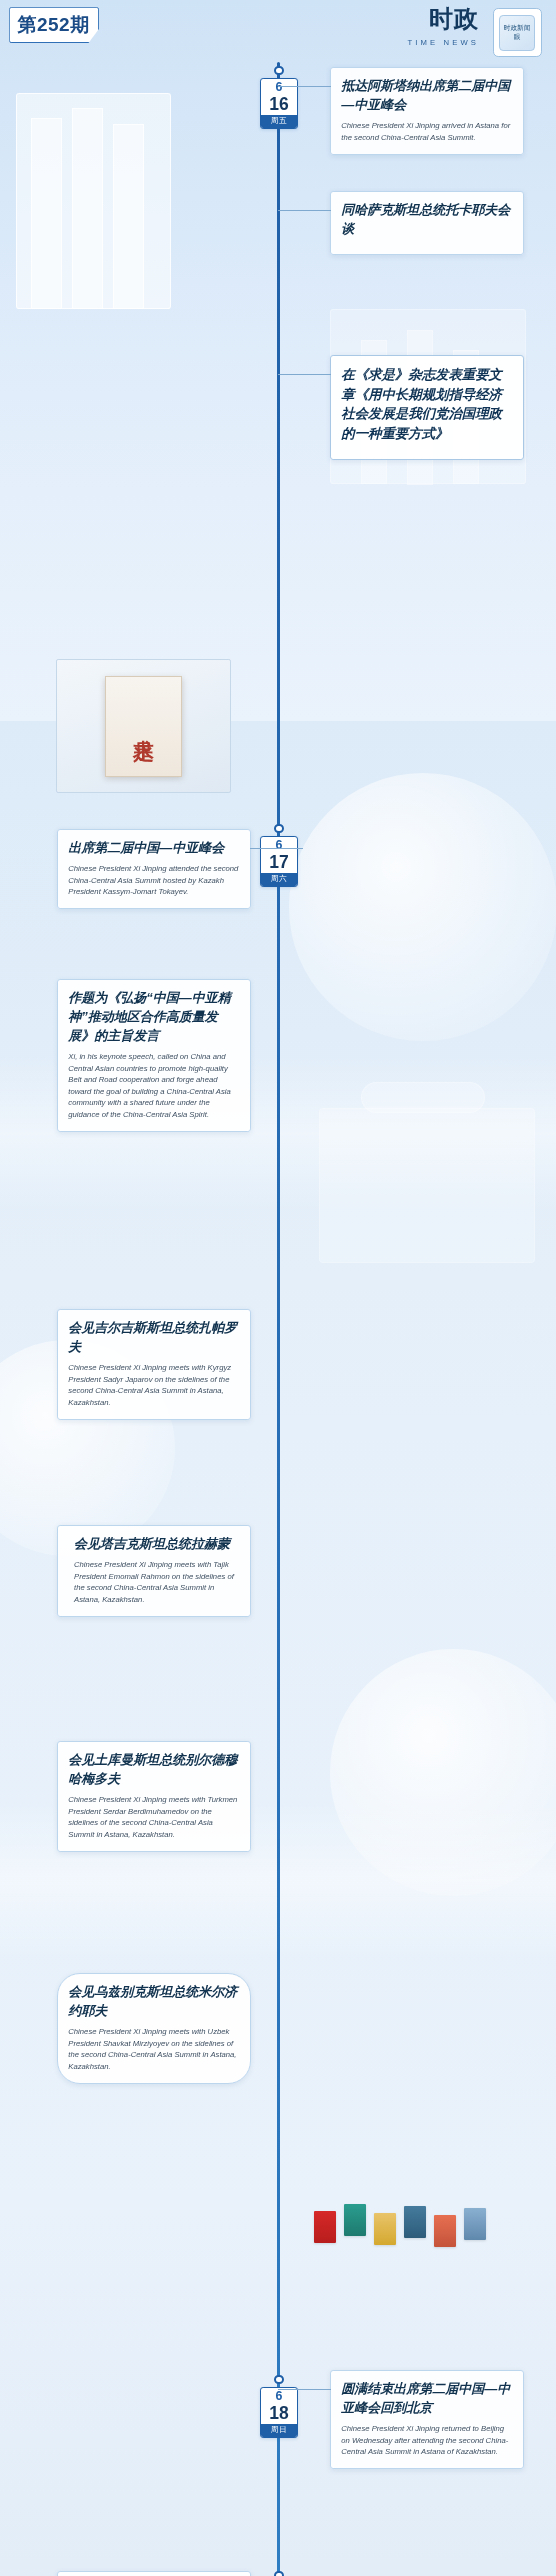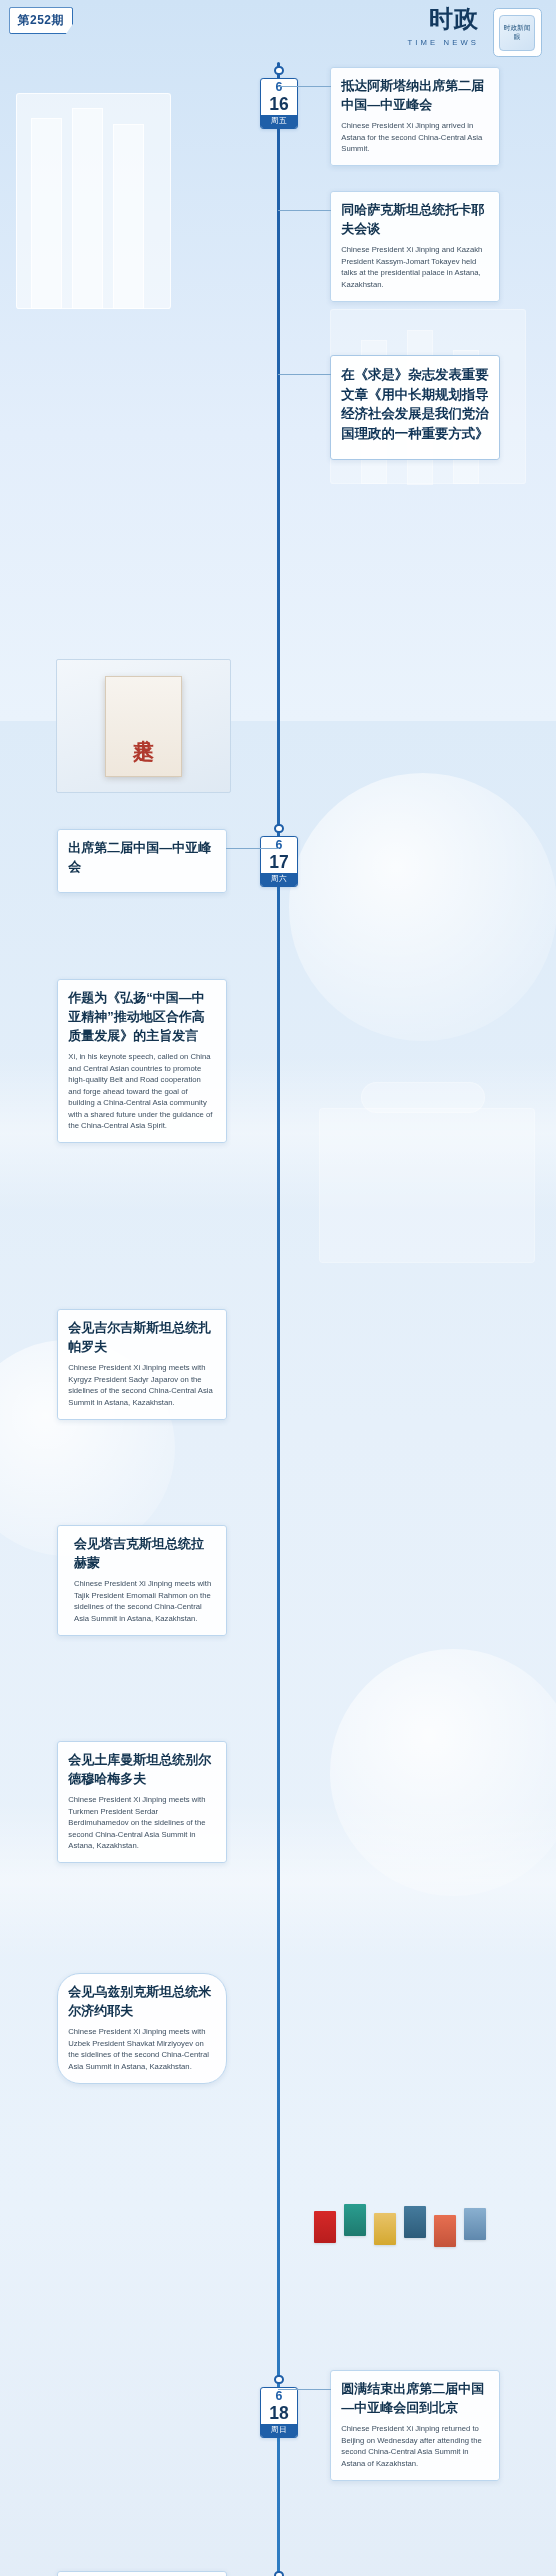--- a/index.html
+++ b/index.html
@@ -34,21 +34,21 @@
     background: linear-gradient(180deg, rgba(255,255,255,0) 0%, rgba(255,255,255,0.45) 50%, rgba(255,255,255,0) 100%);
   }
 
   
   .issue-badge {
     position: absolute; left: 9.3px; top: 7.2px;
     background: #ffffff;
     border: 1px solid #2f6fb5;
     border-radius: 2.1px;
     padding: 4.1px 8.2px 4.1px 7.2px;
-    font-size: 12px;
+    font-size: 19px;
     letter-spacing: 0.5px;
     color: #1c4c87;
     font-weight: bold;
     clip-path: polygon(0 0, 100% 0, 100% 60%, 88% 100%, 0 100%);
   }
   .logo-block {
     position:absolute; right: 77px; top: 8.2px;
     text-align: right;
   }
   .logo-cn {
@@ -103,26 +103,27 @@
   .date-month { font-size: 12.4px; color:#1f5fa8; font-weight: bold; padding: 2.1px 0 0; line-height: 1.1;}
   .date-day { font-size: 17.5px; color:#14385f; font-weight: bold; line-height: 1.05; padding-bottom: 1px;}
   .date-week {
     background: #1f5fa8; color:#ffffff; font-size: 7.7px; padding: 1.5px 0 2.1px;
     letter-spacing: 0.5px;
   }
 
   
   .event {
     position: absolute;
-    width: 170px;
+    width: 194px;
     background: rgba(255,255,255,0.92);
     border: 0.5px solid #bcd6ee;
     border-radius: 3.1px;
     padding: 9.3px 10.3px 10.3px;
     box-shadow: 0 1.5px 5.2px rgba(40,90,140,0.10);
+    font-style: italic;
   }
   .event.right { left: 330px; }
   .event.left  { left: 57px; }
   .event .title {
     font-size: 13px; line-height: 1.45; font-weight: bold; color:#12334f;
     margin-bottom: 5.2px;
   }
   .event .title.accent { color: #123a5e; }
   .event .en {
     font-size: 7.7px; line-height: 1.5; color:#3d4f61;
@@ -250,37 +251,37 @@
 
 <div class="event right" style="top:67px;">
   <div class="connector"></div>
   <div class="title">抵达阿斯塔纳出席第二届中国—中亚峰会</div>
   <div class="en">Chinese President Xi Jinping arrived in Astana for the second China-Central Asia Summit.</div>
 </div>
 
 <div class="event right" style="top:191px;">
   <div class="connector"></div>
   <div class="title">同哈萨克斯坦总统托卡耶夫会谈</div>
-  <div class="en">Chinese President Xi Jinping and Kazakh President Kassym-Jomart Tokayev held talks at the presidential palace in Astana, Kazakhstan.</div>
 </div>
 
 <div class="event right feature" style="top:355px;">
   <div class="connector"></div>
   <div class="title accent">在《求是》杂志发表重要文章《用中长期规划指导经济社会发展是我们党治国理政的一种重要方式》</div>
 </div>
 
 <div class="qiushi-img">
   <div class="qiushi-book">
       <span>求是</span>
     </div>
 </div>
 
 <div class="event left" style="top:829px;">
   <div class="connector"></div>
   <div class="title">出席第二届中国—中亚峰会</div>
+  <div class="en">Chinese President Xi Jinping attended the second China-Central Asia Summit hosted by Kazakh President Kassym-Jomart Tokayev.</div>
 </div>
 
 <div class="event left" style="top:979px;">
   <div class="title">作题为《弘扬“中国—中亚精神”推动地区合作高质量发展》的主旨发言</div>
   <div class="en">Xi, in his keynote speech, called on China and Central Asian countries to promote high-quality Belt and Road cooperation and forge ahead toward the goal of building a China-Central Asia community with a shared future under the guidance of the China-Central Asia Spirit.</div>
 </div>
 
 <div class="event left" style="top:1309px;">
   <div class="title">会见吉尔吉斯斯坦总统扎帕罗夫</div>
   <div class="en">Chinese President Xi Jinping meets with Kyrgyz President Sadyr Japarov on the sidelines of the second China-Central Asia Summit in Astana, Kazakhstan.</div>

